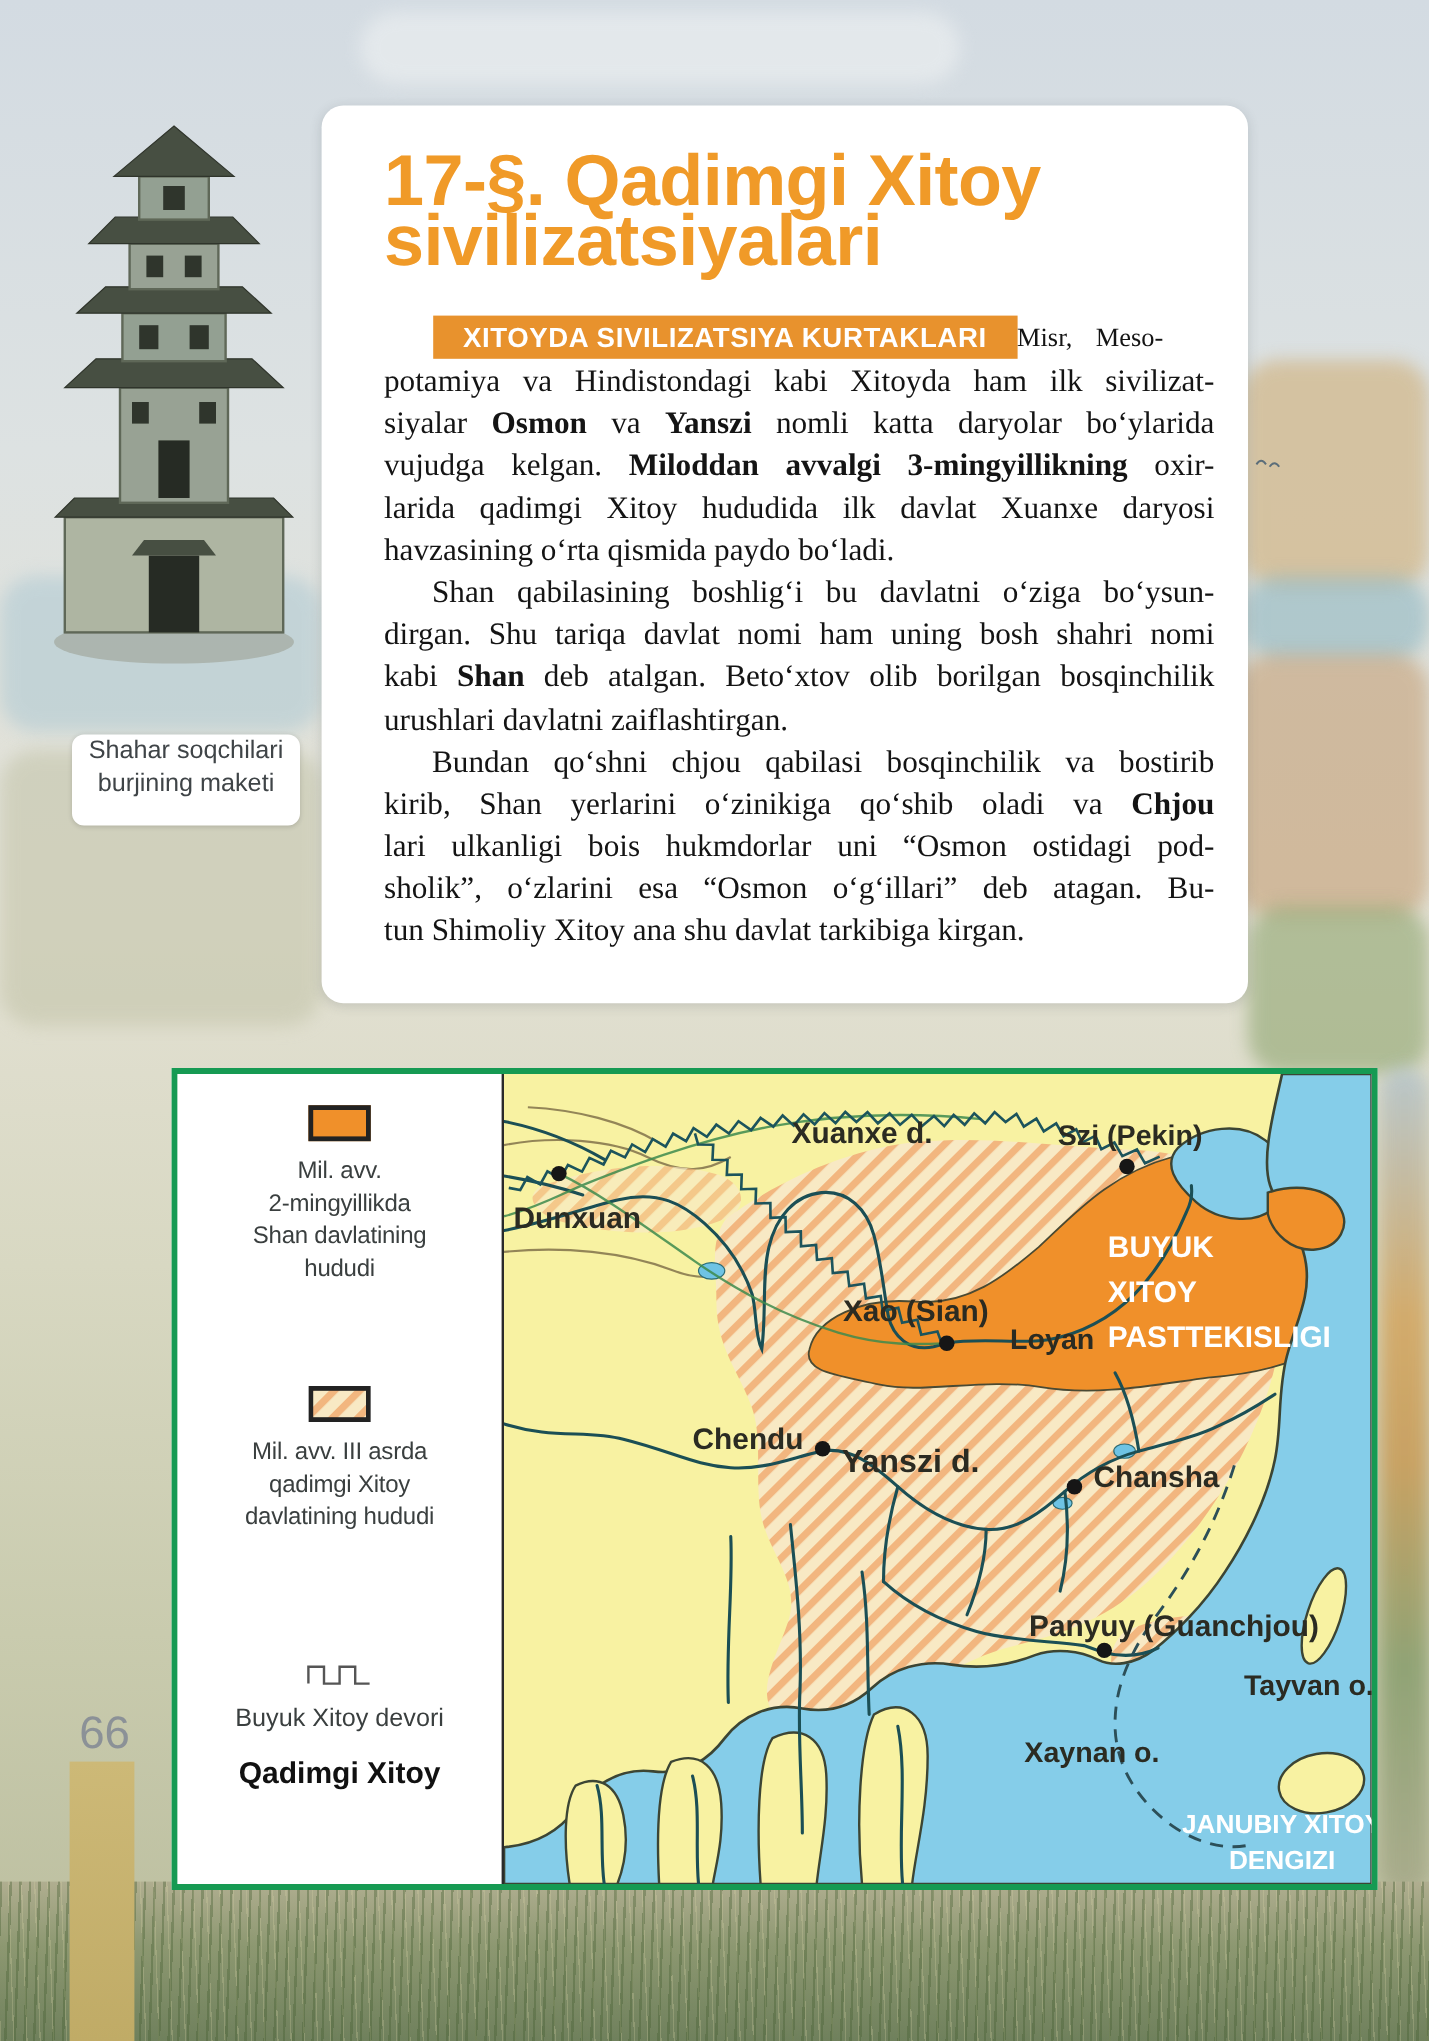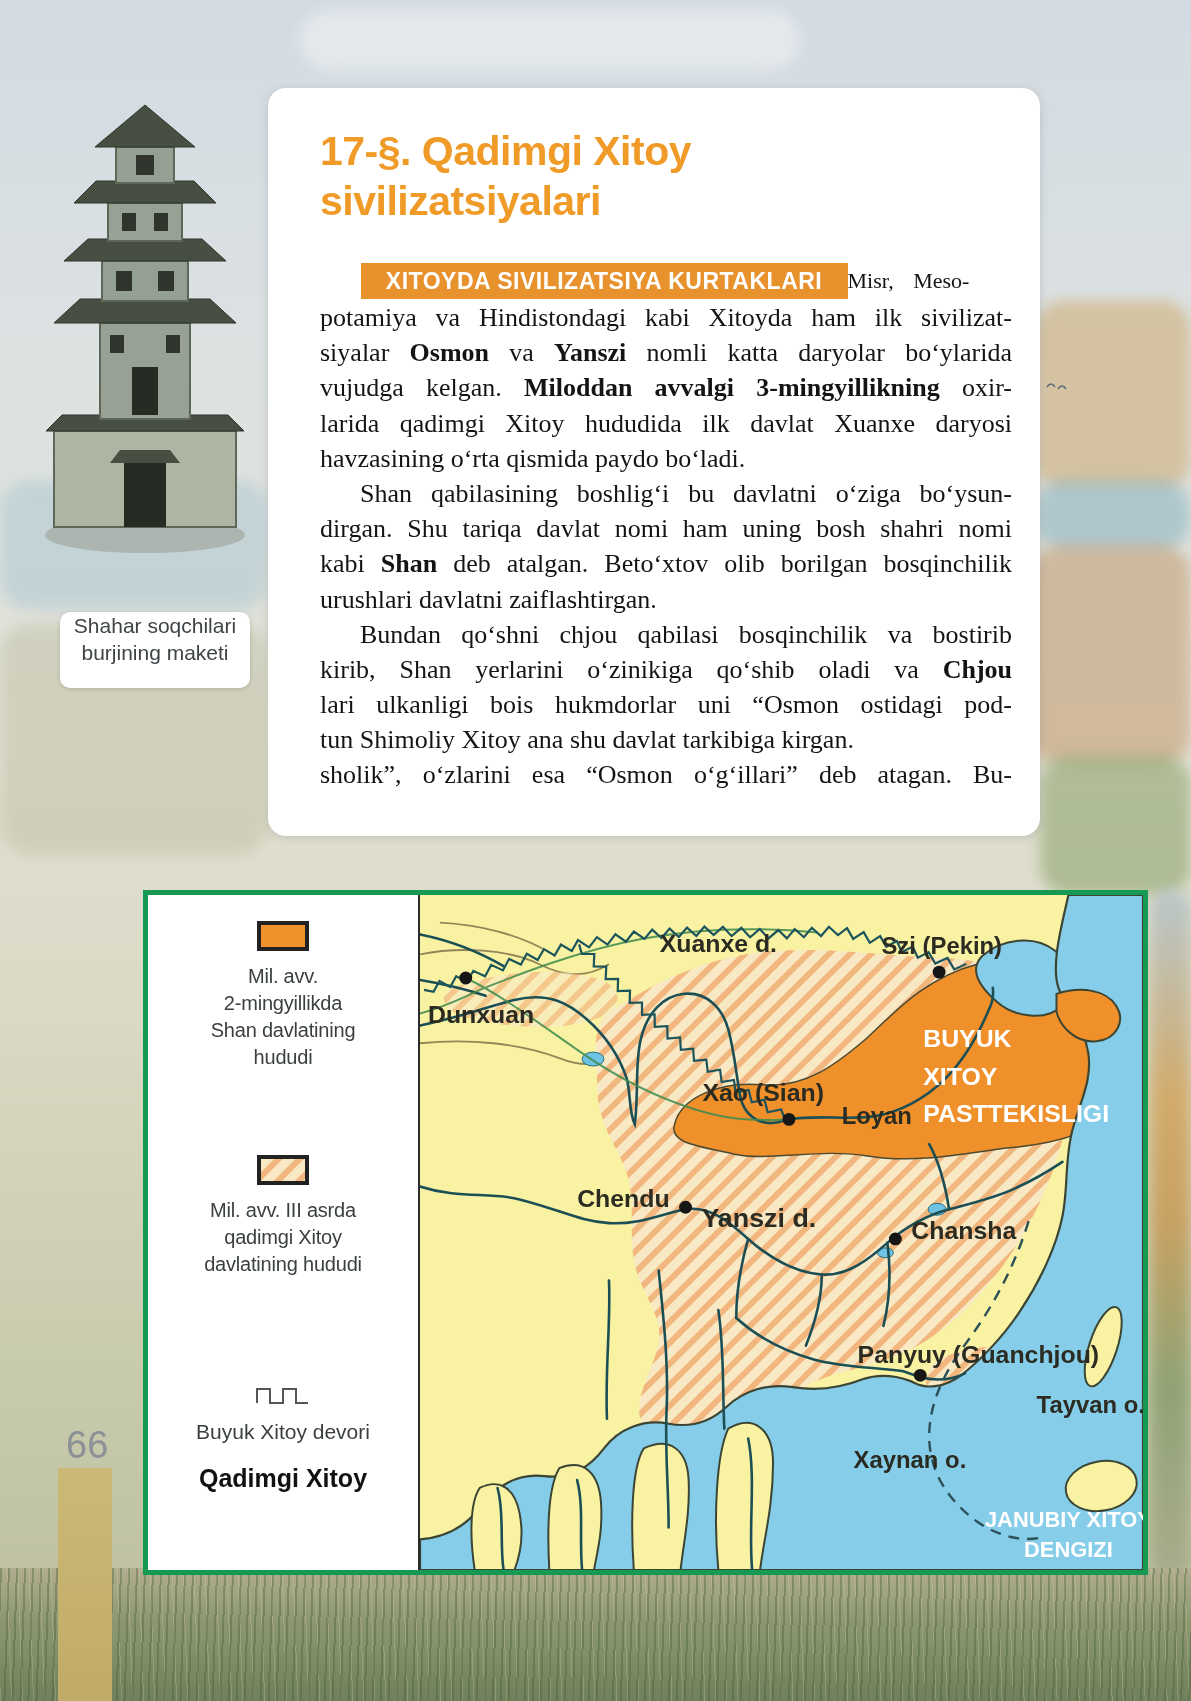--- a/index.html
+++ b/index.html
@@ -26,21 +26,21 @@
   
   .tower{position:absolute;left:40px;top:95px;width:210px;height:515px;}
   .caption-box{position:absolute;left:60px;top:612px;width:190px;height:76px;background:#fff;
     border-radius:10px;display:flex;flex-direction:column;justify-content:flex-start;text-align:center;
     font-size:21px;line-height:27px;color:#3f4447;box-shadow:0 1px 4px rgba(0,0,0,.15);}
 
   
   .panel{position:absolute;left:268px;top:88px;width:772px;height:748px;background:#fff;
     border-radius:18px;box-shadow:0 2px 10px rgba(60,70,80,.18);}
   .title{position:absolute;left:320px;top:126px;width:700px;
-    font-size:41px;line-height:50px;font-weight:700;color:var(--accent);letter-spacing:-.5px;}
+    font-size:60px;line-height:50px;font-weight:700;color:var(--accent);letter-spacing:-.5px;}
   .article{position:absolute;left:320px;top:262px;width:692px;
     font-family:"Liberation Serif",serif;font-size:26px;color:#141414;}
   .bannerline{display:flex;justify-content:center;align-items:center;height:38px;}
   .banner{display:inline-flex;align-items:center;justify-content:center;width:487px;height:36px;
     background:var(--banner);color:#fff;font-family:"Liberation Sans",sans-serif;
     font-weight:700;font-size:23px;letter-spacing:.5px;}
   .introfrag{font-family:"Liberation Serif",serif;font-size:22px;word-spacing:14px;padding-right:2px;}
   .line{height:35.2px;line-height:35.2px;text-align:justify;text-align-last:justify;white-space:nowrap;}
   .line.last{text-align-last:left;}
   .line.indent{text-indent:40px;}
@@ -126,22 +126,22 @@
       <div class="line"><span>vujudga kelgan. </span><b>Miloddan avvalgi 3-mingyillikning</b><span> oxir-</span></div>
       <div class="line"><span>larida qadimgi Xitoy hududida ilk davlat Xuanxe daryosi</span></div>
       <div class="line last"><span>havzasining o‘rta qismida paydo bo‘ladi.</span></div>
       <div class="line indent"><span>Shan qabilasining boshlig‘i bu davlatni o‘ziga bo‘ysun-</span></div>
       <div class="line"><span>dirgan. Shu tariqa davlat nomi ham uning bosh shahri nomi</span></div>
       <div class="line"><span>kabi </span><b>Shan</b><span> deb atalgan. Beto‘xtov olib borilgan bosqinchilik</span></div>
       <div class="line last"><span>urushlari davlatni zaiflashtirgan.</span></div>
       <div class="line indent"><span>Bundan qo‘shni chjou qabilasi bosqinchilik va bostirib</span></div>
       <div class="line"><span>kirib, Shan yerlarini o‘zinikiga qo‘shib oladi va </span><b>Chjou</b></div>
       <div class="line"><span>lari ulkanligi bois hukmdorlar uni “Osmon ostidagi pod-</span></div>
+      <div class="line"><span>sholik”, o‘zlarini esa “Osmon o‘g‘illari” deb atagan. Bu-</span></div>
       <div class="line last"><span>tun Shimoliy Xitoy ana shu davlat tarkibiga kirgan.</span></div>
-      <div class="line"><span>sholik”, o‘zlarini esa “Osmon o‘g‘illari” deb atagan. Bu-</span></div>
     </div>
 </div>
 
 <div class="mapbox">
   <div class="legendcol">
     <div class="sym-orange-area"></div>
     <div class="legend-label">
         <div>Mil. avv.</div>
         <div>2-mingyillikda</div>
         <div>Shan davlatining</div>

